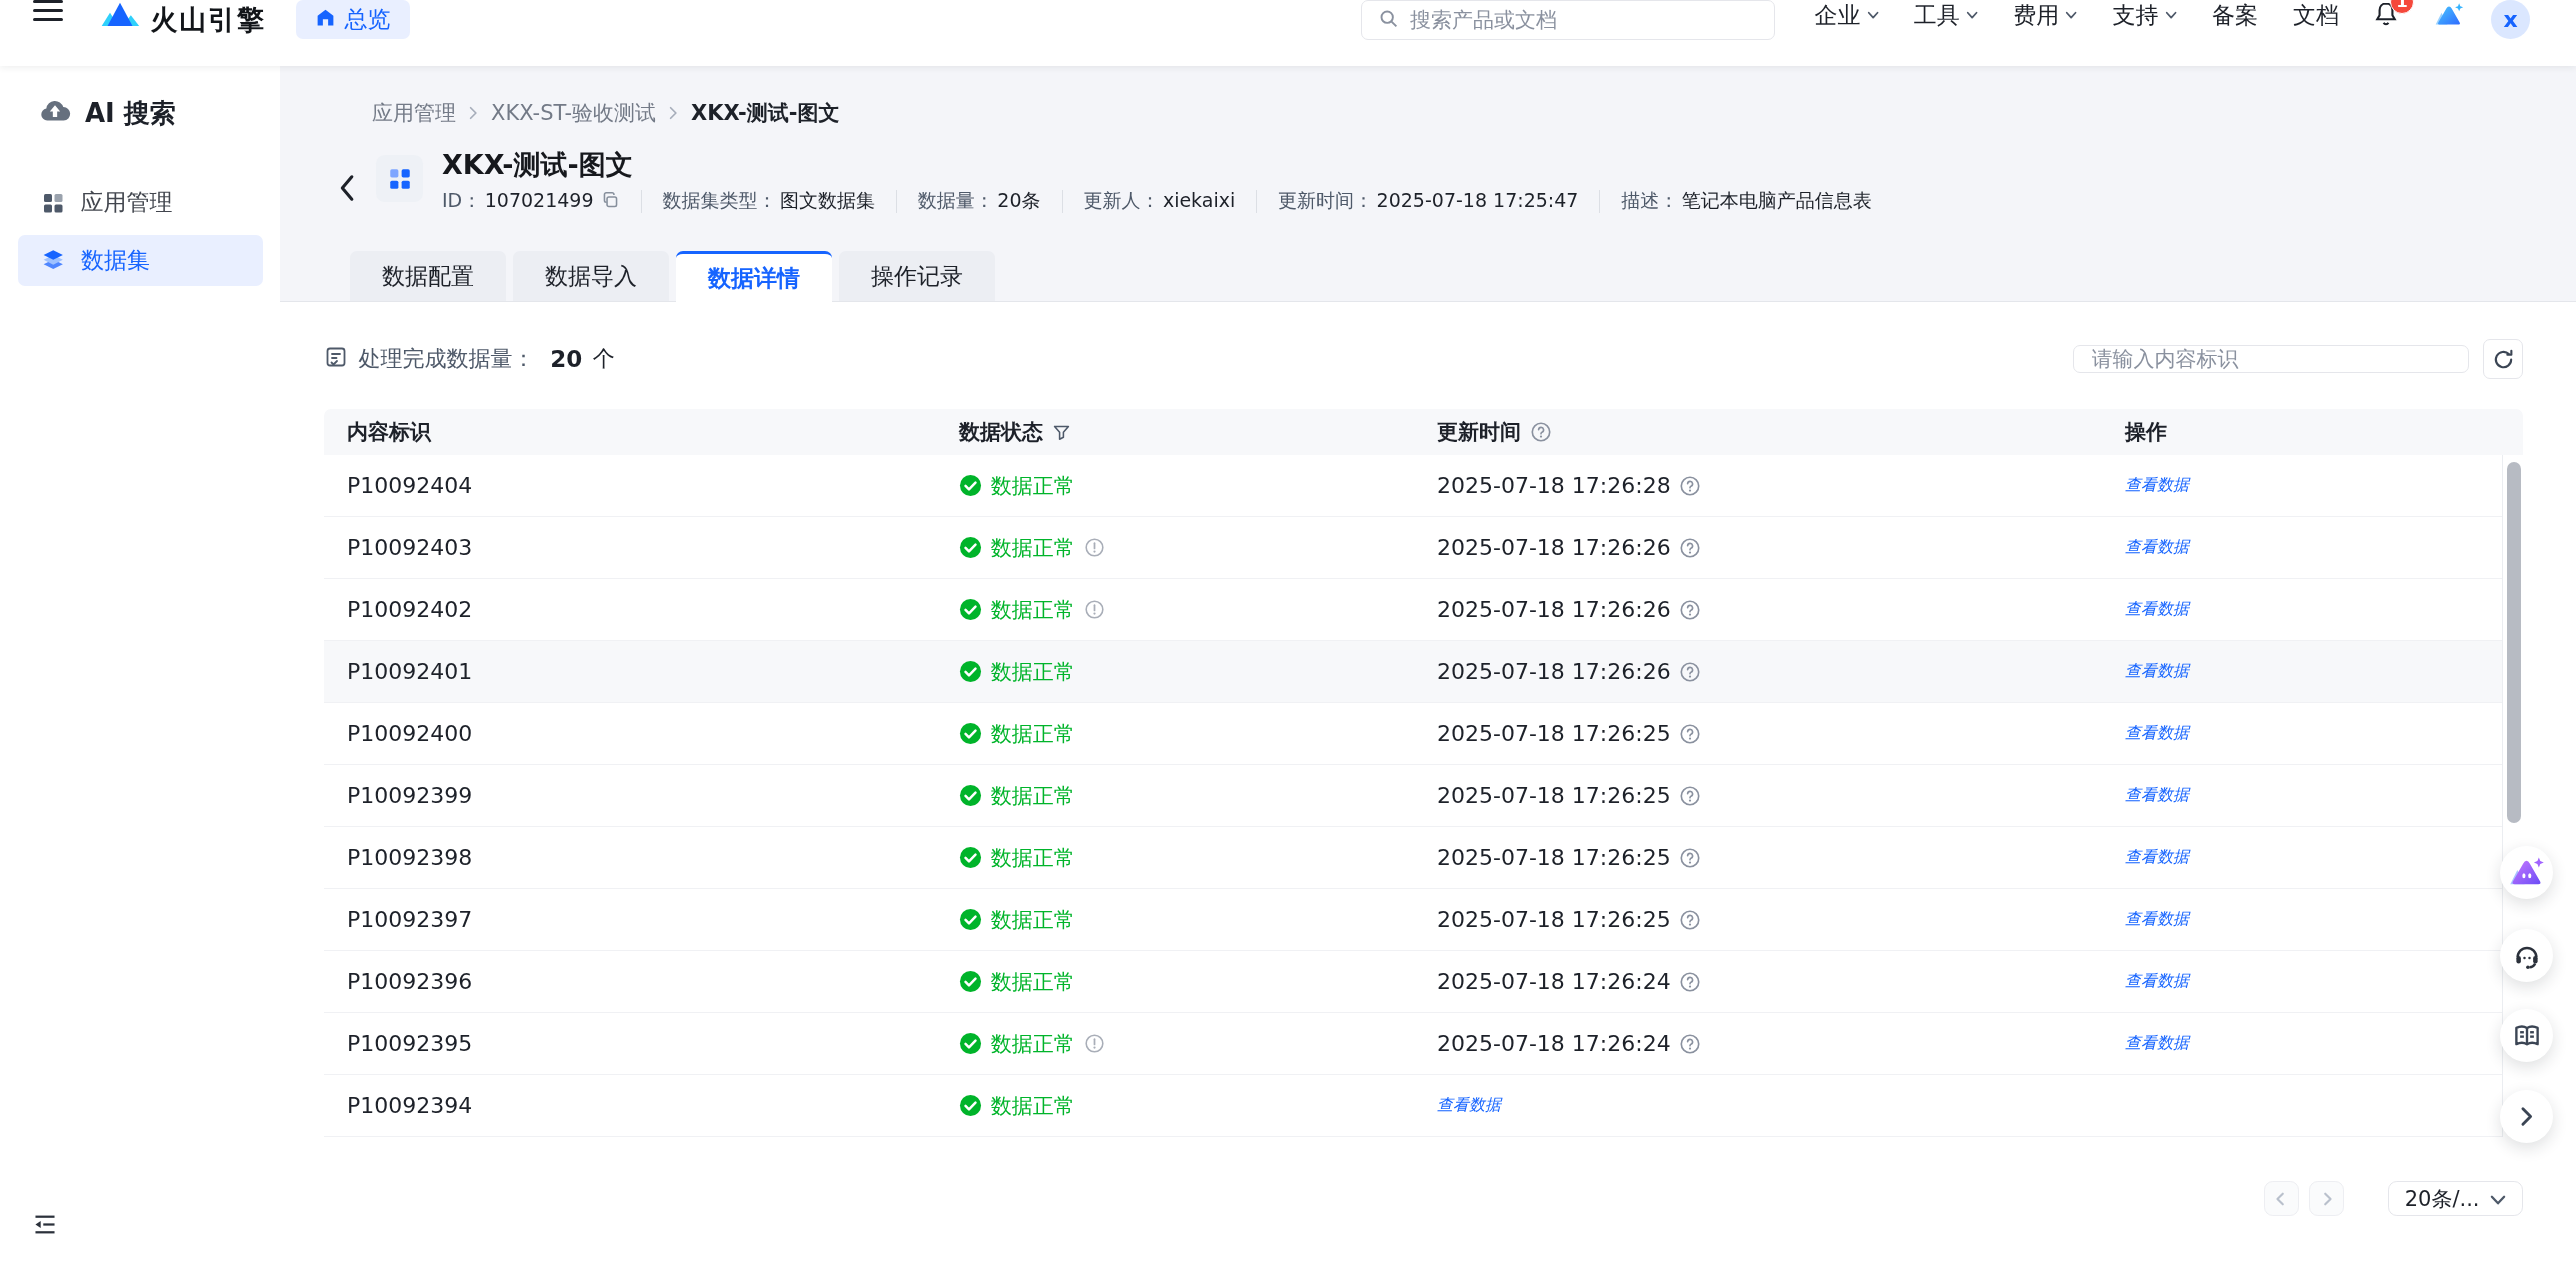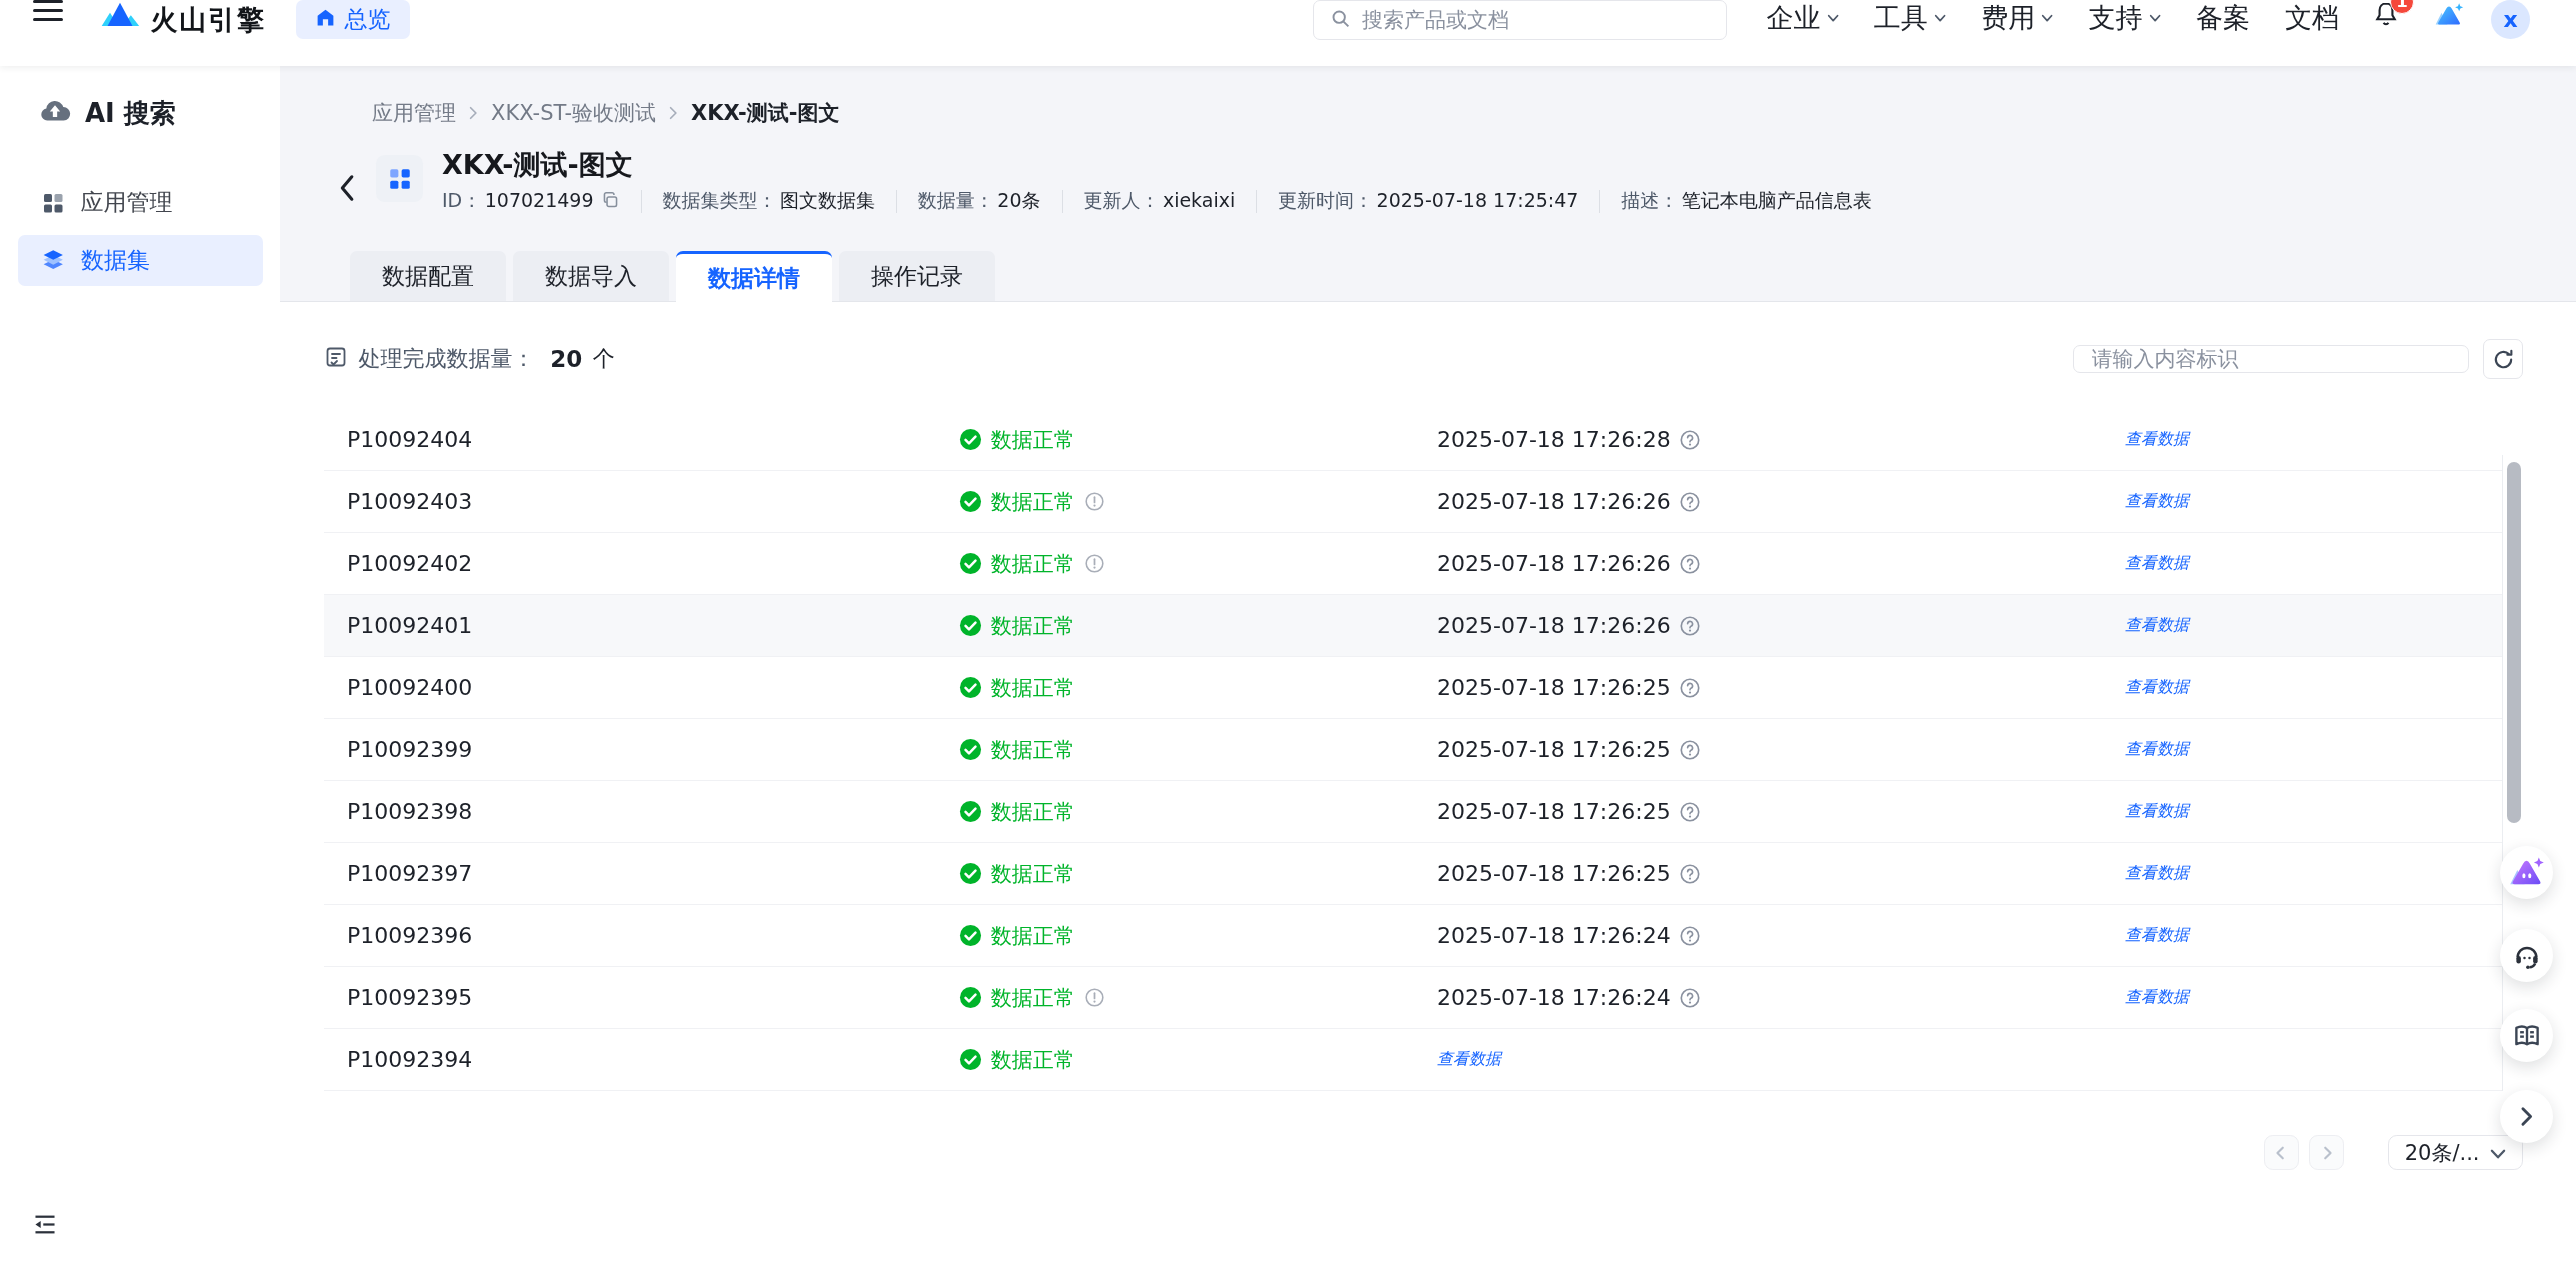--- a/index.html
+++ b/index.html
@@ -14,21 +14,21 @@
   .hamburger span { display:block; height:3.1px; background:#1d2129; border-radius:1.8px; }
   .brand { display:flex; align-items:center; gap:10.5px; margin-left:37px; cursor:pointer; }
   .brand-name { font-size:27px; font-weight:700; letter-spacing:1.8px; color:#121519; }
   .overview-pill { display:flex; align-items:center; gap:8.8px; margin-left:30px; height:39px; padding:0 19px;
                    background:#e9efff; border-radius:7px; color:#1664ff; font-size:23px; font-weight:500; cursor:pointer; }
   .hsearch { display:flex; align-items:center; gap:10.5px; margin-left:auto; width:414px; height:40px;
              border:0.9px solid #e5e6eb; border-radius:7px; padding:0 16px; background:#fff; }
   .hsearch input { border:none; outline:none; flex:1; font-size:21px; color:#1d2129; font-family:inherit; background:transparent; }
   .hsearch input::placeholder { color:#8a919f; }
   .topnav { display:flex; align-items:center; gap:35px; margin-left:39px; }
-  .topnav .tn-item { display:flex; align-items:center; gap:6.1px; font-size:27px; color:#1d2129; cursor:pointer; white-space:nowrap; }
+  .topnav .tn-item { display:flex; align-items:center; gap:6.1px; font-size:23px; color:#1d2129; cursor:pointer; white-space:nowrap; }
   .icon-btn { position:relative; margin-left:33px; cursor:pointer; display:flex; align-items:center; }
   .badge { position:absolute; top:-10.5px; right:-14px; min-width:24px; height:24px; border-radius:12.3px; background:#f5483b;
            color:#fff; font-size:16.6px; font-weight:700; display:flex; align-items:center; justify-content:center; border:1.8px solid #fff; }
   .avatar { width:39px; height:39px; border-radius:50%; background:#dbe7ff; color:#1664ff; font-weight:700; font-size:22px;
             display:flex; align-items:center; justify-content:center; margin-left:26px; cursor:pointer; }
 
   
   .app { position:absolute; top:66px; left:0; display:flex; width:2576px; height:1196px; }
   .sidebar { position:relative; width:280px; background:#fff; flex:none; padding-top:30px; }
   .side-title { display:flex; align-items:center; gap:14px; padding:0 0 0 39px; font-size:26px; font-weight:600; color:#1d2129; margin-bottom:46px; }
@@ -321,20 +321,42 @@
             <div class="refresh-btn">
               <svg width="23" height="23" viewBox="0 0 24 24" fill="none" stroke="#3b4554" stroke-width="2.2" stroke-linecap="round">
                 <path d="M20 12 a8 8 0 1 1-2.4-5.7"></path>
                 <polyline points="20.2,2.8 20.2,7 16,7" stroke-linejoin="round"></polyline>
               </svg>
             </div>
           </div>
         </div>
 
         <div class="table">
+          <div class="thead" id="thead">
+              <div class="cell c0">
+                <span>内容标识</span>
+              </div>
+              <div class="cell c1">
+                <span>数据状态</span>
+                <svg width="19" height="19" viewBox="0 0 22 22" fill="none" stroke="#4e5969" stroke-width="1.8" stroke-linejoin="round">
+                  <path d="M3 4 H19 L13.2 10.8 V16.5 L8.8 18.8 V10.8 Z"></path>
+                </svg>
+              </div>
+              <div class="cell c2">
+                <span>更新时间</span>
+                <svg width="22" height="22" viewBox="0 0 24 24" fill="none">
+                  <circle cx="12" cy="12" r="9.5" stroke="#8a919f" stroke-width="1.8"></circle>
+                  <path d="M9.4 9.4 a2.7 2.7 0 1 1 3.6 2.8 c-.8.3-1 .9-1 1.8" stroke="#8a919f" stroke-width="1.8" stroke-linecap="round" fill="none"></path>
+                  <circle cx="12" cy="17" r="1.2" fill="#8a919f"></circle>
+                </svg>
+              </div>
+              <div class="cell c3">
+                <span>操作</span>
+              </div>
+            </div>
           <div id="tbody">
               <div class="trow">
                 <div class="cell c0">
                   <span>P10092404</span>
                 </div>
                 <div class="cell c1">
                   <span class="status">
                     <svg width="23" height="23" viewBox="0 0 24 24">
                       <circle cx="12" cy="12" r="11" fill="#00b42a"></circle>
                       <path d="M6.8 12.4 L10.4 16 L17.2 9" fill="none" stroke="#fff" stroke-width="2.6" stroke-linecap="round" stroke-linejoin="round"></path>

